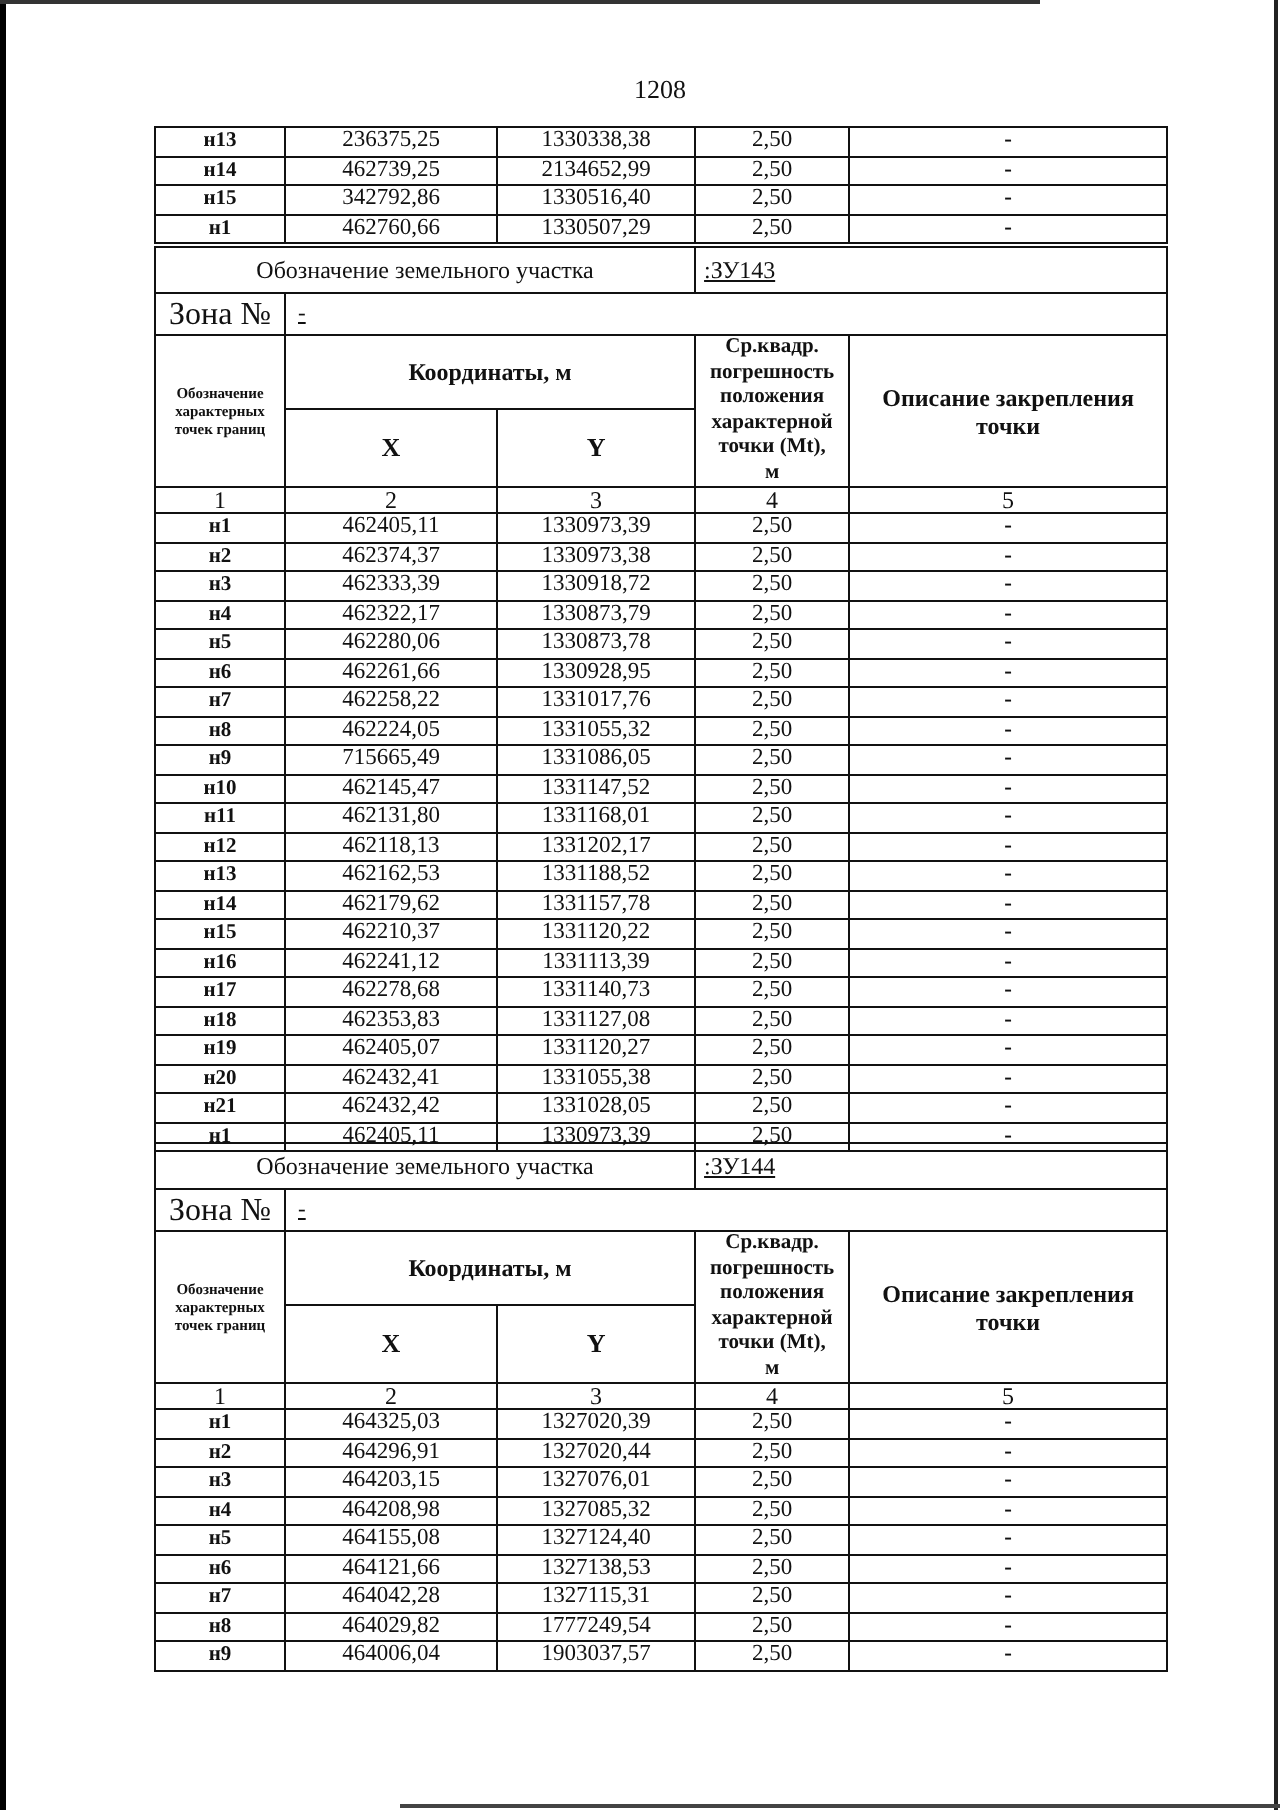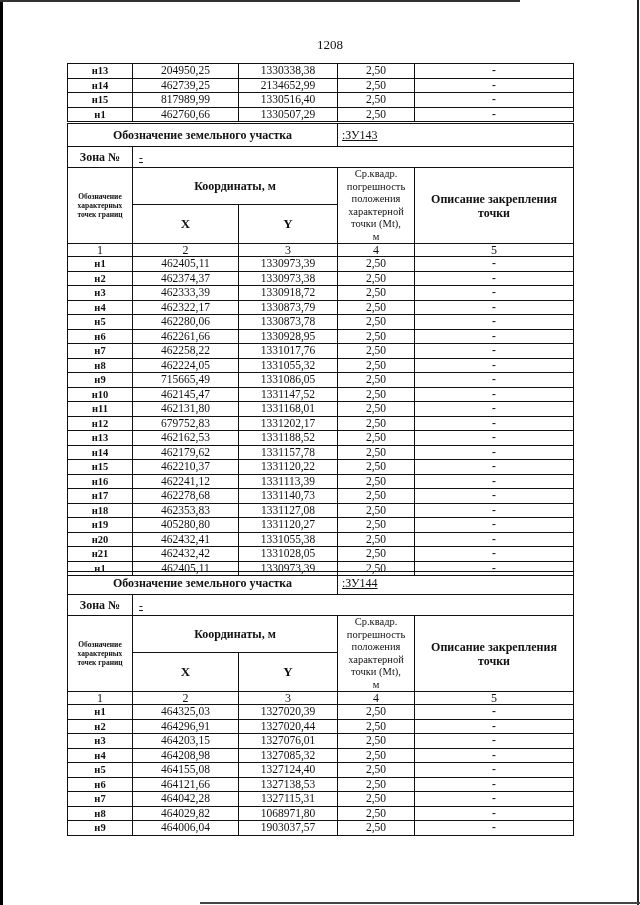--- a/index.html
+++ b/index.html
@@ -2,32 +2,32 @@
 <html><head>
 <meta charset="utf-8">
 <style>
   html, body { margin:0; padding:0; background:#fff; }
   body { width:640px; height:905px; position:relative; overflow:hidden; font-family:"Liberation Serif", serif; color:#111; }
   .scan-left { position:absolute; left:0; top:0; width:3px; height:905px; background:#000; }
   .scan-top { position:absolute; left:0; top:0; width:520px; height:2px; background:#333; }
   .scan-right { position:absolute; left:637px; top:0; width:2px; height:905px; background:#222; }
   .scan-bottom { position:absolute; left:200px; top:902px; width:440px; height:2px; background:#444; }
   .page-num { position:absolute; left:0; width:660px; top:37px; text-align:center; font-size:13px; }
-  table { position:absolute; left:67px; border-collapse:collapse; table-layout:fixed; width:506px; }
+  table { position:absolute; left:77px; border-collapse:collapse; table-layout:fixed; width:506px; }
   td { border:1px solid #111; padding:0; text-align:center; font-size:11.5px; line-height:13px; height:13.5px; white-space:nowrap; overflow:hidden; }
   td.pt { font-weight:bold; font-size:10.5px; }
   td.desc { font-weight:bold; }
   .c1{width:65px}.c2{width:106px}.c3{width:99px}.c4{width:77px}.c5{width:159px}
-  .lbl { font-weight:bold; font-size:12px; height:22px; }
+  .lbl { font-weight:normal; font-size:12px; height:22px; }
   .cad { text-align:left; padding-left:4px; text-decoration:underline; font-size:12px; }
-  .zone-l { font-weight:bold; font-size:12px; height:20px; }
+  .zone-l { font-weight:normal; font-size:16px; height:20px; }
   .zone-v { text-align:left; padding-left:6px; text-decoration:underline; }
   .hdr-small { font-weight:bold; font-size:7.5px; line-height:9px; white-space:normal; }
   .hdr-big { font-weight:bold; font-size:12px; line-height:14px; white-space:normal;margin-left:36px; }
-  .hdr-mid { font-weight:normal; font-size:10.5px; line-height:12.5px; white-space:normal; }
+  .hdr-mid { font-weight:bold; font-size:10.5px; line-height:12.5px; white-space:normal; }
   .xy { font-weight:bold; font-size:13px; height:34px; }
   .nums td { height:12px; line-height:12px; font-size:12px; }
   #t1 { top:63px; } #t2 { top:123px; } #t3 { top:571px; }
 </style>
 </head>
 <body>
 
 <div class="scan-left"></div>
 <div class="scan-top"></div>
 <div class="scan-right"></div>
@@ -39,35 +39,35 @@
   <colgroup>
       <col class="c1">
       <col class="c2">
       <col class="c3">
       <col class="c4">
       <col class="c5">
     </colgroup>
   <tbody id="t1-body">
       <tr>
         <td class="pt">н13</td>
-        <td>204950,25</td>
+        <td>236375,25</td>
         <td>1330338,38</td>
         <td>2,50</td>
         <td class="desc">-</td>
       </tr>
       <tr>
         <td class="pt">н14</td>
         <td>462739,25</td>
         <td>2134652,99</td>
         <td>2,50</td>
         <td class="desc">-</td>
       </tr>
       <tr>
         <td class="pt">н15</td>
-        <td>817989,99</td>
+        <td>342792,86</td>
         <td>1330516,40</td>
         <td>2,50</td>
         <td class="desc">-</td>
       </tr>
       <tr>
         <td class="pt">н1</td>
         <td>462760,66</td>
         <td>1330507,29</td>
         <td>2,50</td>
         <td class="desc">-</td>
@@ -190,21 +190,21 @@
       </tr>
       <tr>
         <td class="pt">н11</td>
         <td>462131,80</td>
         <td>1331168,01</td>
         <td>2,50</td>
         <td class="desc">-</td>
       </tr>
       <tr>
         <td class="pt">н12</td>
-        <td>679752,83</td>
+        <td>462118,13</td>
         <td>1331202,17</td>
         <td>2,50</td>
         <td class="desc">-</td>
       </tr>
       <tr>
         <td class="pt">н13</td>
         <td>462162,53</td>
         <td>1331188,52</td>
         <td>2,50</td>
         <td class="desc">-</td>
@@ -239,21 +239,21 @@
       </tr>
       <tr>
         <td class="pt">н18</td>
         <td>462353,83</td>
         <td>1331127,08</td>
         <td>2,50</td>
         <td class="desc">-</td>
       </tr>
       <tr>
         <td class="pt">н19</td>
-        <td>405280,80</td>
+        <td>462405,07</td>
         <td>1331120,27</td>
         <td>2,50</td>
         <td class="desc">-</td>
       </tr>
       <tr>
         <td class="pt">н20</td>
         <td>462432,41</td>
         <td>1331055,38</td>
         <td>2,50</td>
         <td class="desc">-</td>
@@ -363,21 +363,21 @@
       <tr>
         <td class="pt">н7</td>
         <td>464042,28</td>
         <td>1327115,31</td>
         <td>2,50</td>
         <td class="desc">-</td>
       </tr>
       <tr>
         <td class="pt">н8</td>
         <td>464029,82</td>
-        <td>1068971,80</td>
+        <td>1777249,54</td>
         <td>2,50</td>
         <td class="desc">-</td>
       </tr>
       <tr>
         <td class="pt">н9</td>
         <td>464006,04</td>
         <td>1903037,57</td>
         <td>2,50</td>
         <td class="desc">-</td>
       </tr>

